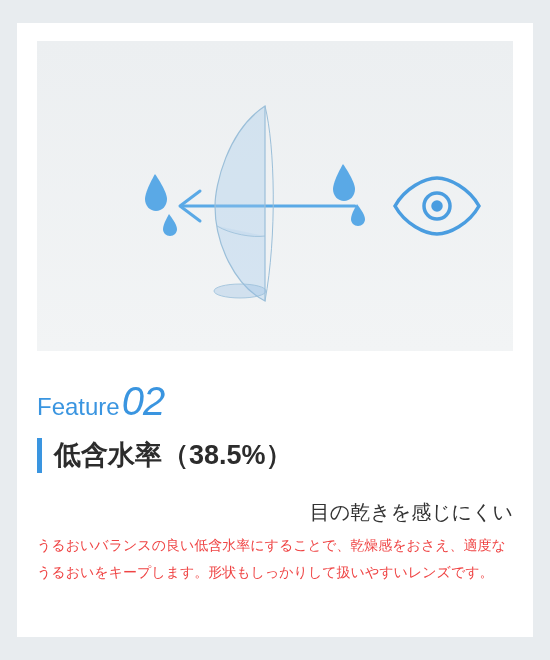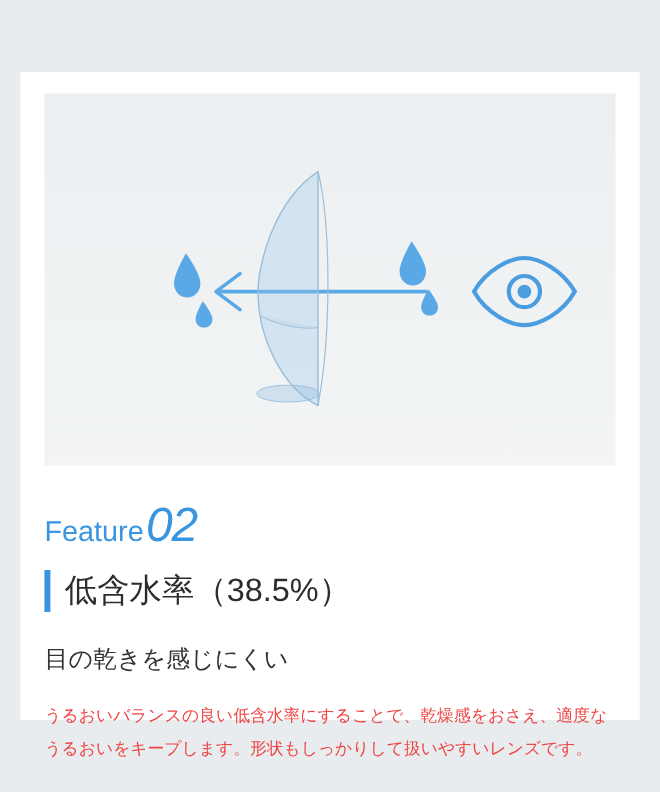--- a/index.html
+++ b/index.html
@@ -8,21 +8,21 @@
     width: 550px;
     height: 660px;
     display: flex;
     align-items: center;
     justify-content: center;
     font-family: "Hiragino Kaku Gothic ProN", "Yu Gothic", Meiryo, sans-serif;
   }
   .card {
     background: #fff;
     width: 516px;
-    height: 540px;
+    height: 614px;
     padding: 18px 20px 8px 20px;
   }
   .illustration {
     width: 100%;
     height: 310px;
     background: linear-gradient(180deg, #eceff1 0%, #f2f4f5 100%);
     display: flex;
     align-items: center;
     justify-content: center;
     margin-bottom: 28px;
@@ -41,28 +41,29 @@
     padding-left: 2px;
   }
   .title-wrap {
     border-left: 5px solid #3a95e0;
     padding-left: 12px;
     margin-bottom: 26px;
   }
   .title {
     font-size: 27px;
     color: #2c2c2c;
-    font-weight: 400;
+    font-weight: 700;
     line-height: 1.3;
   }
   .subtitle {
     font-size: 20px;
     color: #333;
     font-weight: 400;
-    margin-bottom: 20px;
+    margin-bottom: 6px;
+    text-align: right;
   }
   .body-text {
     font-size: 14px;
     color: #ef4444;
     line-height: 1.9;
     font-weight: 400;
   }
 </style>
 </head>
 <body>

